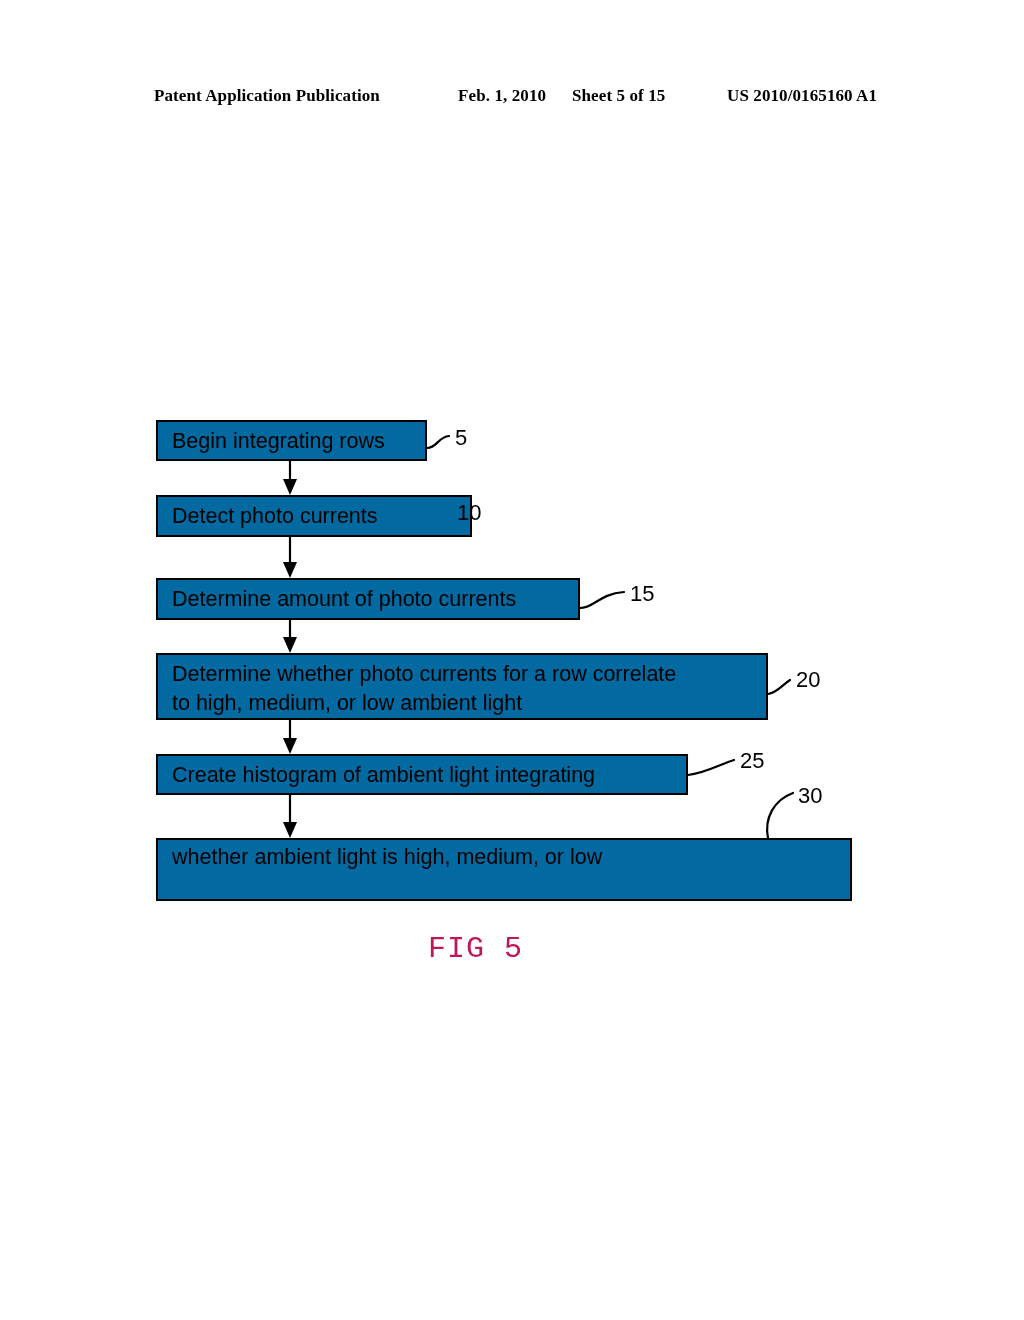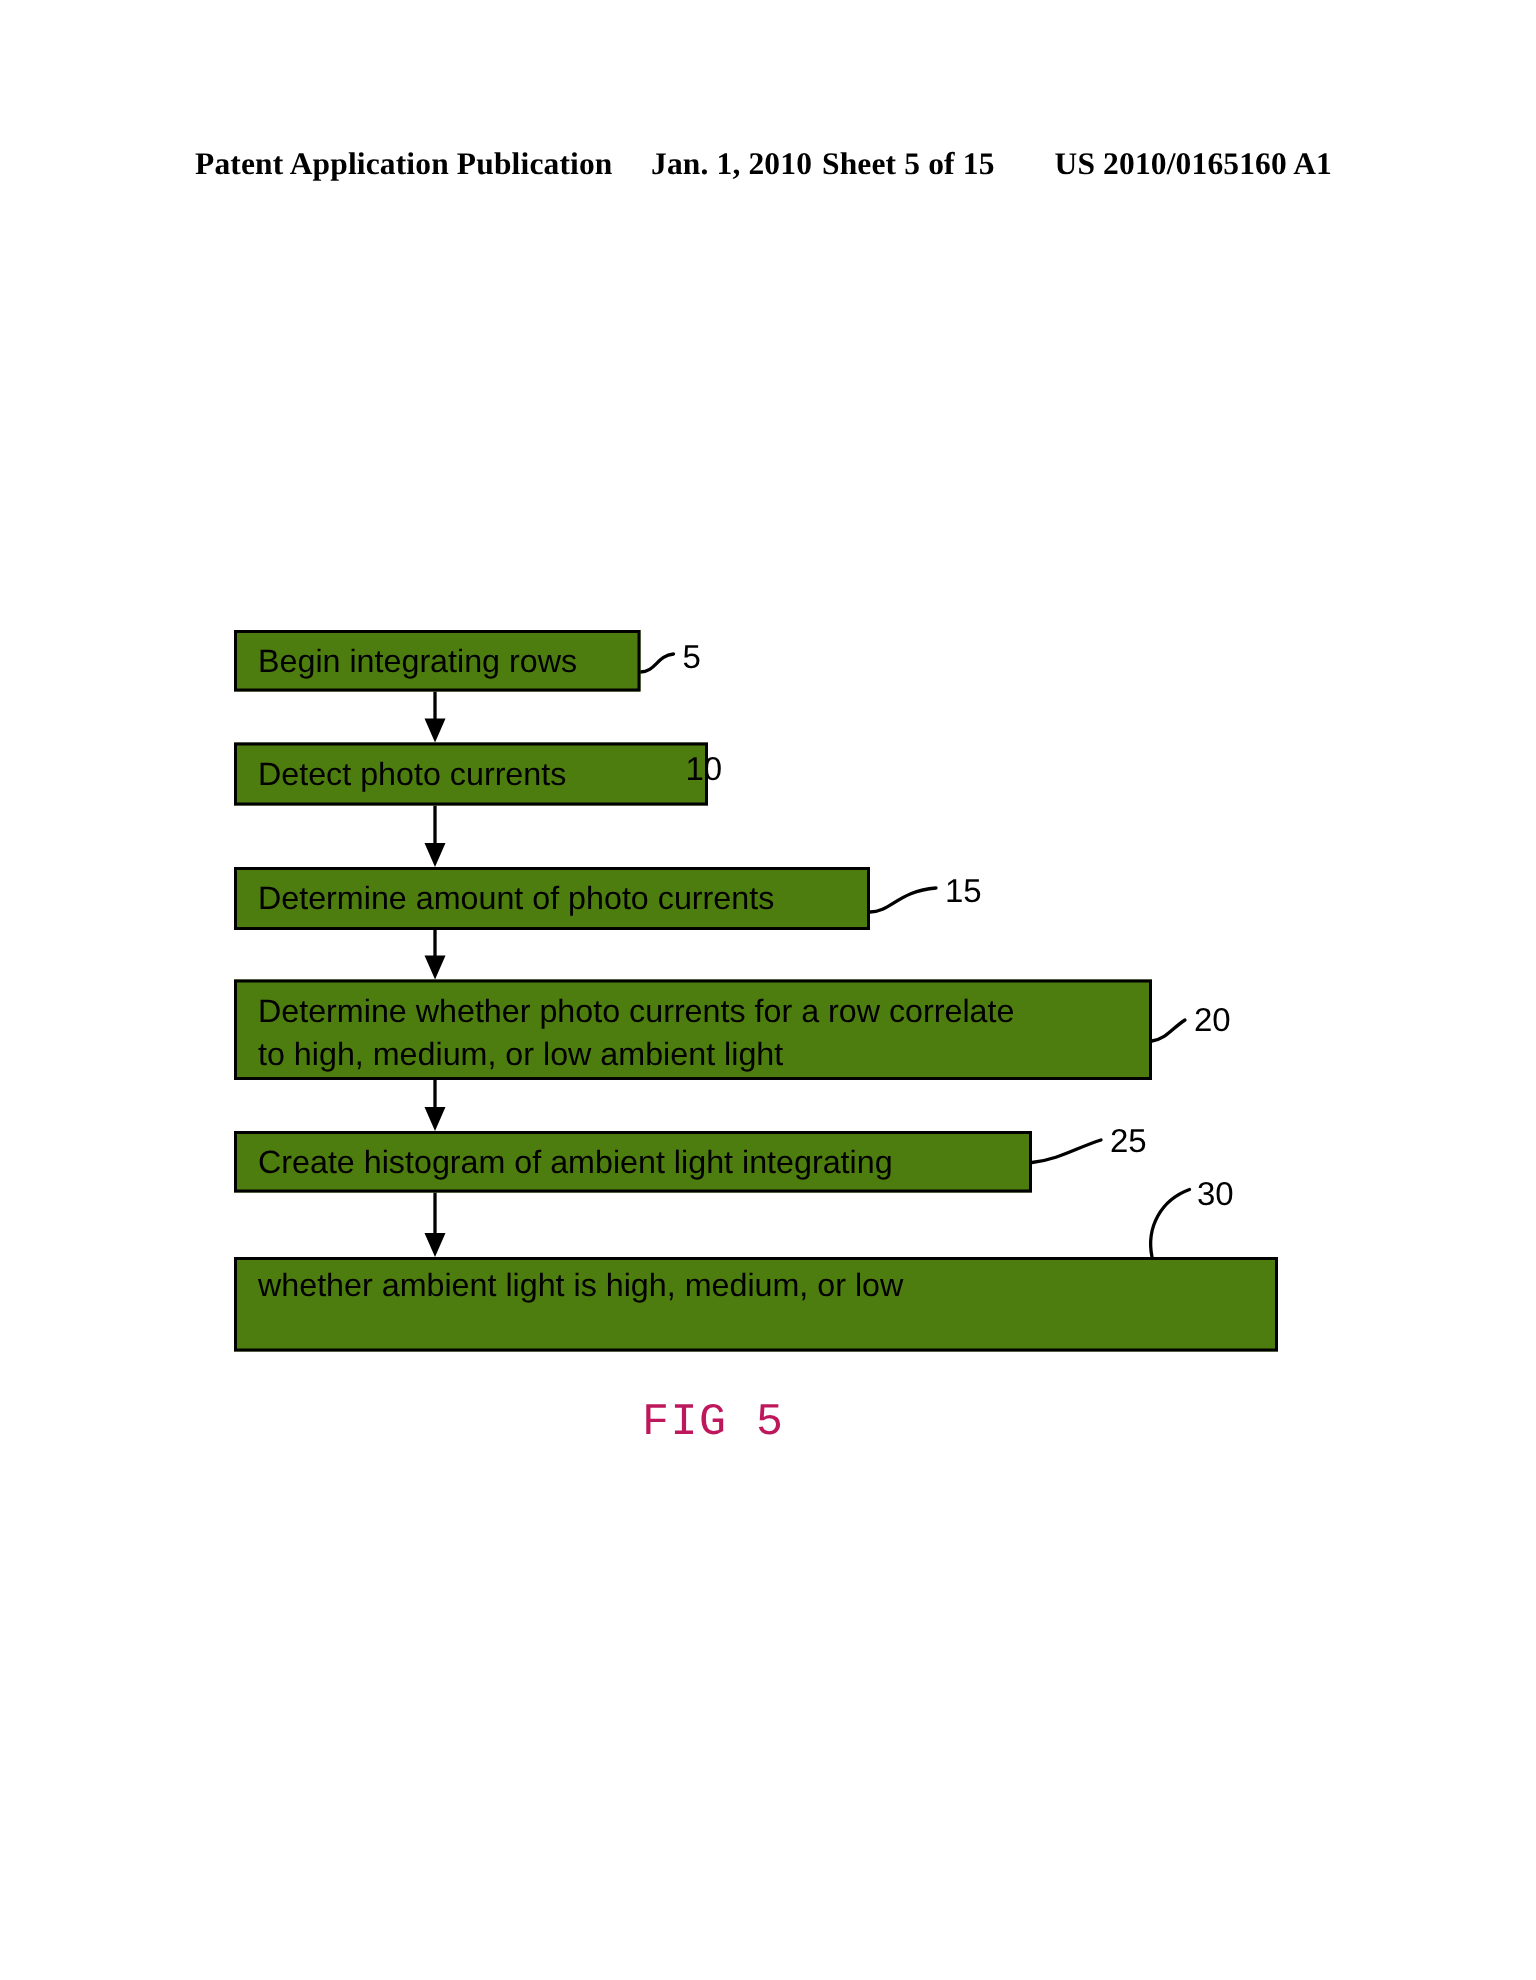--- a/index.html
+++ b/index.html
@@ -18,44 +18,45 @@
     height: 1320px;
     background: #ffffff;
     overflow: hidden;
   }
 
   
   .hdr {
     position: absolute;
     font-family: "Liberation Serif", serif;
     font-weight: bold;
-    font-size: 21px;
+    font-size: 17px;
     letter-spacing: 0.1px;
     white-space: nowrap;
     color: #000;
-    top: 97px;
+    top: 86px;
+    margin-left: 24px;
   }
   #hdr-pub   { left: 130px; }
   #hdr-date  { left: 434px; }
   #hdr-sheet { left: 548px; }
   #hdr-num   { left: 703px; }
 
   
   #figure {
     position: absolute;
     left: 0;
     top: 0;
     width: 1024px;
     height: 1320px;
   }
   .fbox {
     position: absolute;
     box-sizing: border-box;
     border: 2px solid #000000;
-    background: #4d7c0f;
+    background: #0369a1;
     font-family: "Liberation Sans", sans-serif;
     font-size: 21.5px;
     line-height: 29px;
     color: #000000;
     padding: 5px 0 4px 14px;
     white-space: nowrap;
   }
   .fbox .ln { display: block; }
 
   .leadnum {
@@ -83,21 +84,21 @@
     height: 1320px;
     pointer-events: none;
   }
 </style>
 </head>
 <body>
 
 <div id="page">
 
   <div id="hdr-pub" class="hdr">Patent Application Publication</div>
-  <div id="hdr-date" class="hdr">Jan. 1, 2010</div>
+  <div id="hdr-date" class="hdr">Feb. 1, 2010</div>
   <div id="hdr-sheet" class="hdr">Sheet 5 of 15</div>
   <div id="hdr-num" class="hdr">US 2010/0165160 A1</div>
 
   <div id="figure">
 
     <svg class="overlay" viewBox="0 0 1024 1320">
       <g stroke="#000000" stroke-width="2.2" fill="none">
 
         <line x1="290" y1="461" x2="290" y2="486"></line>
 

